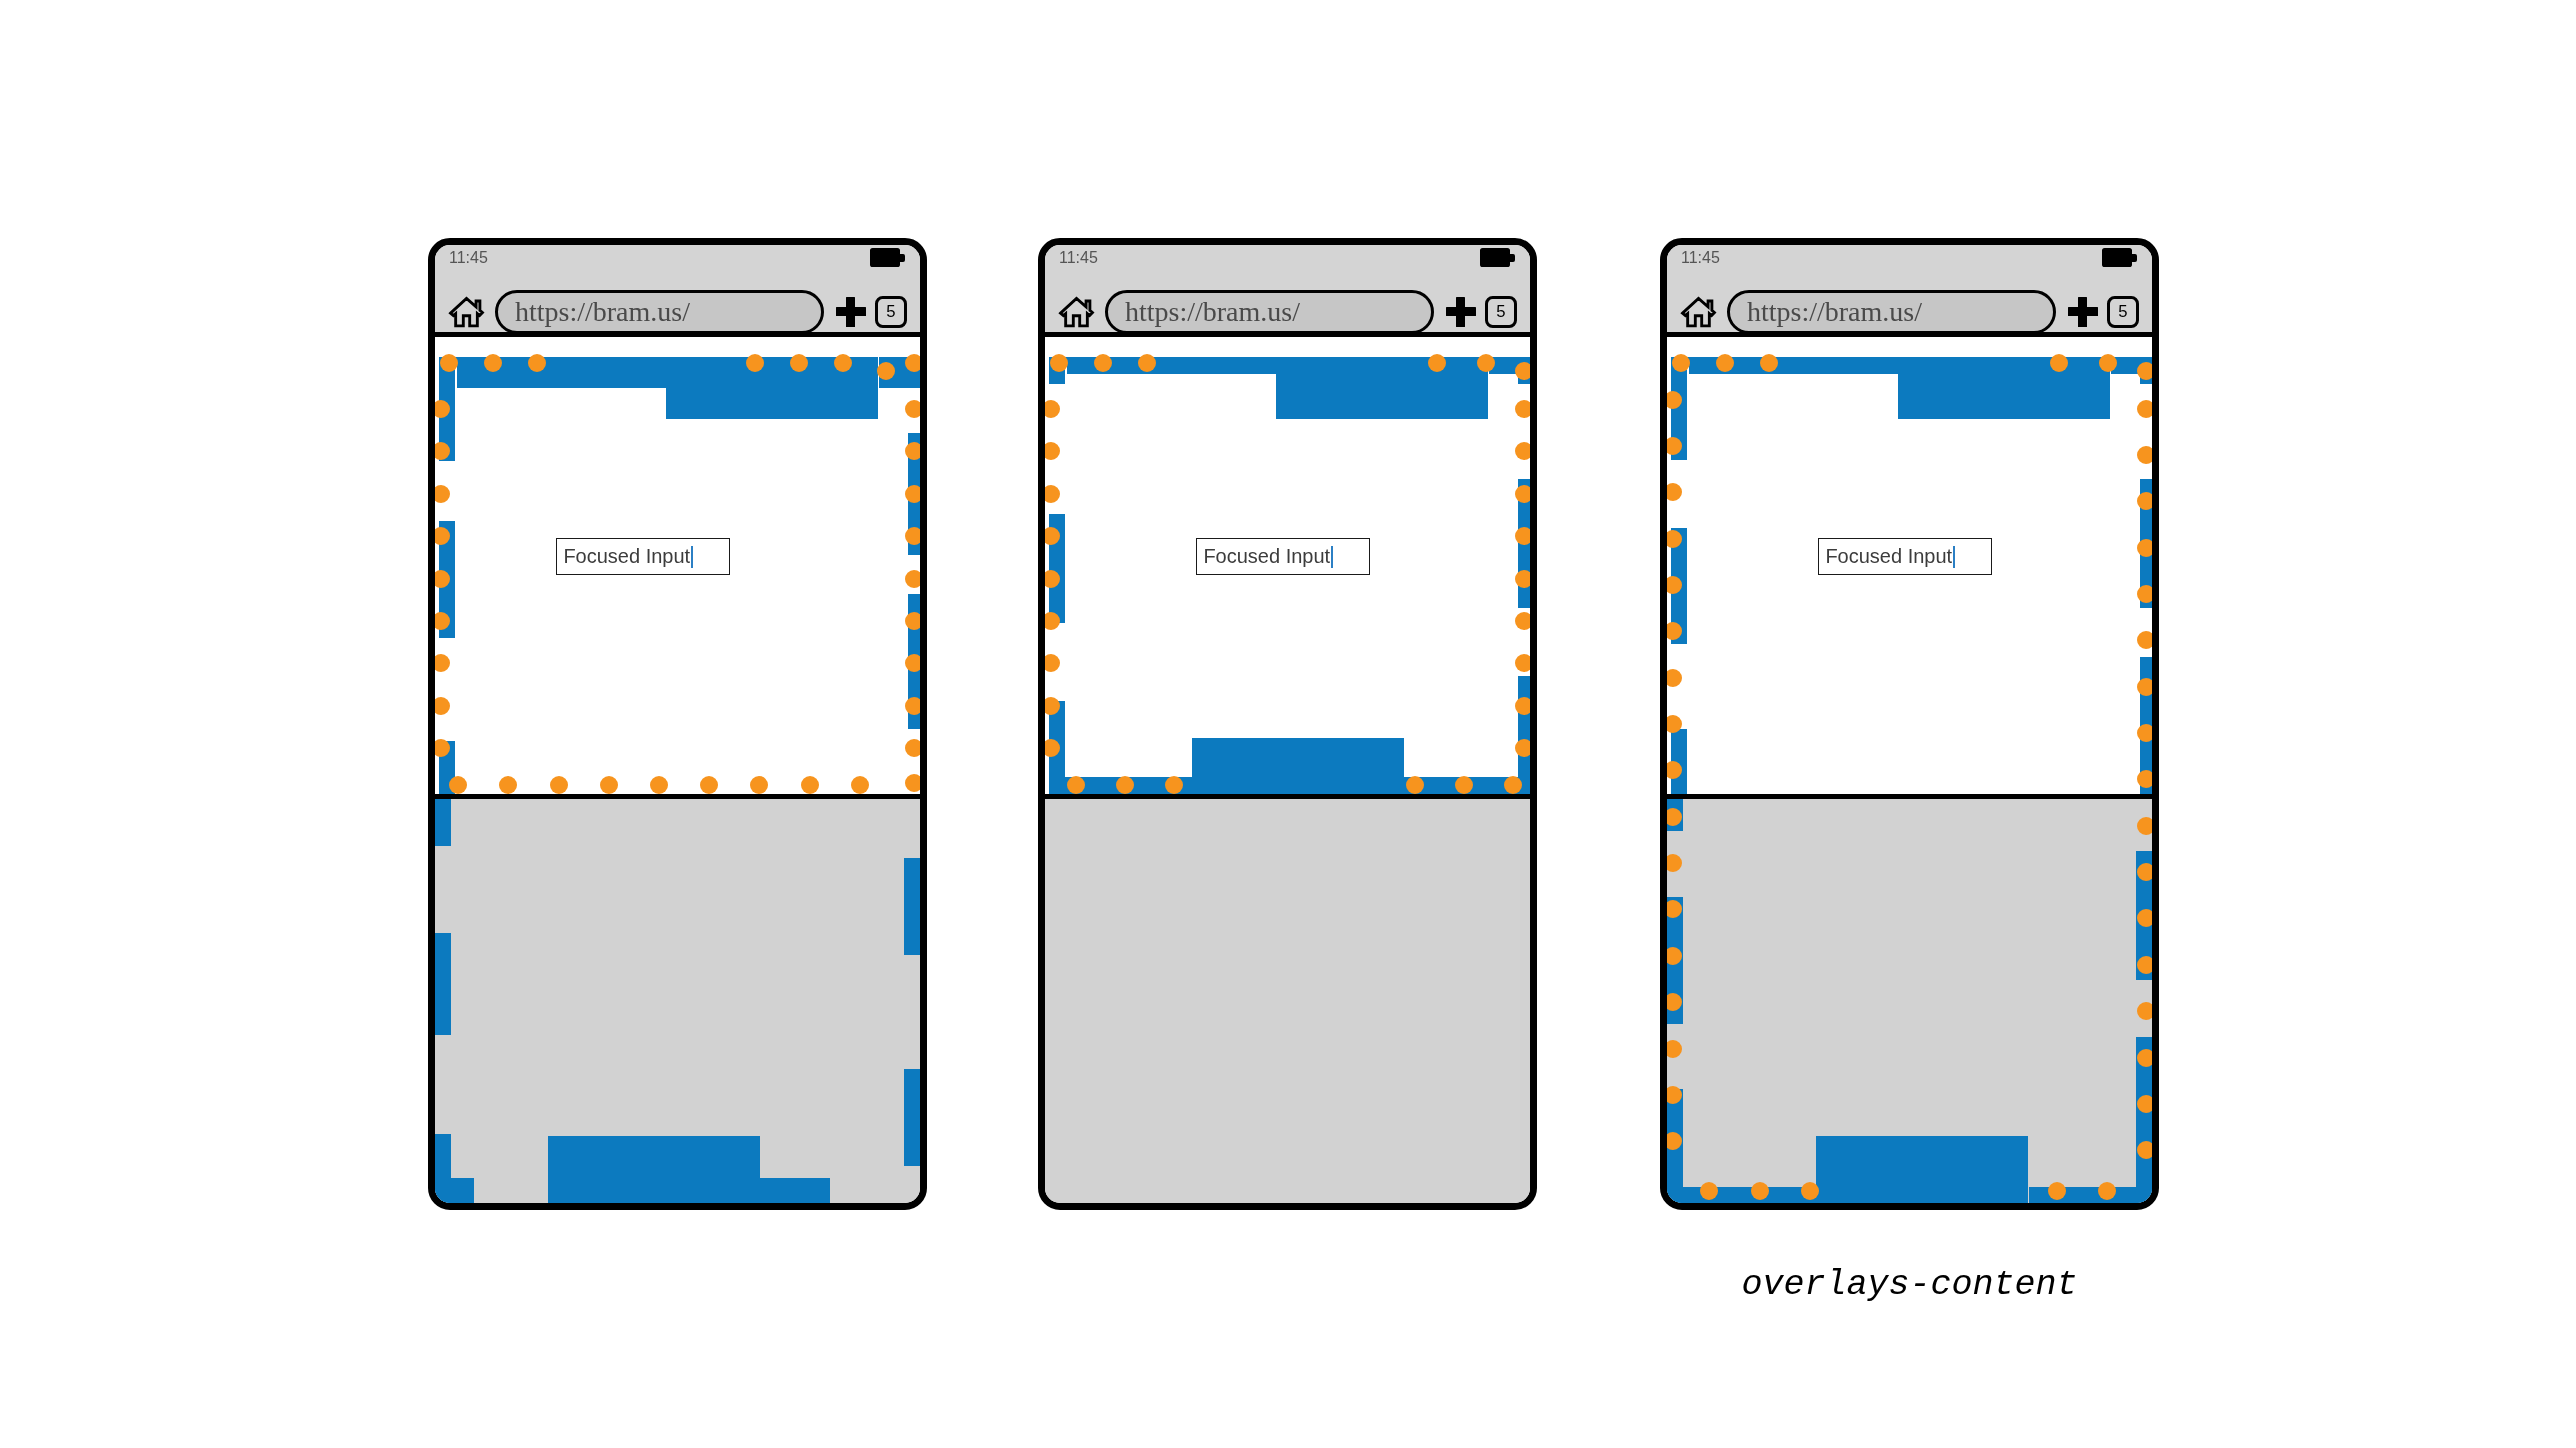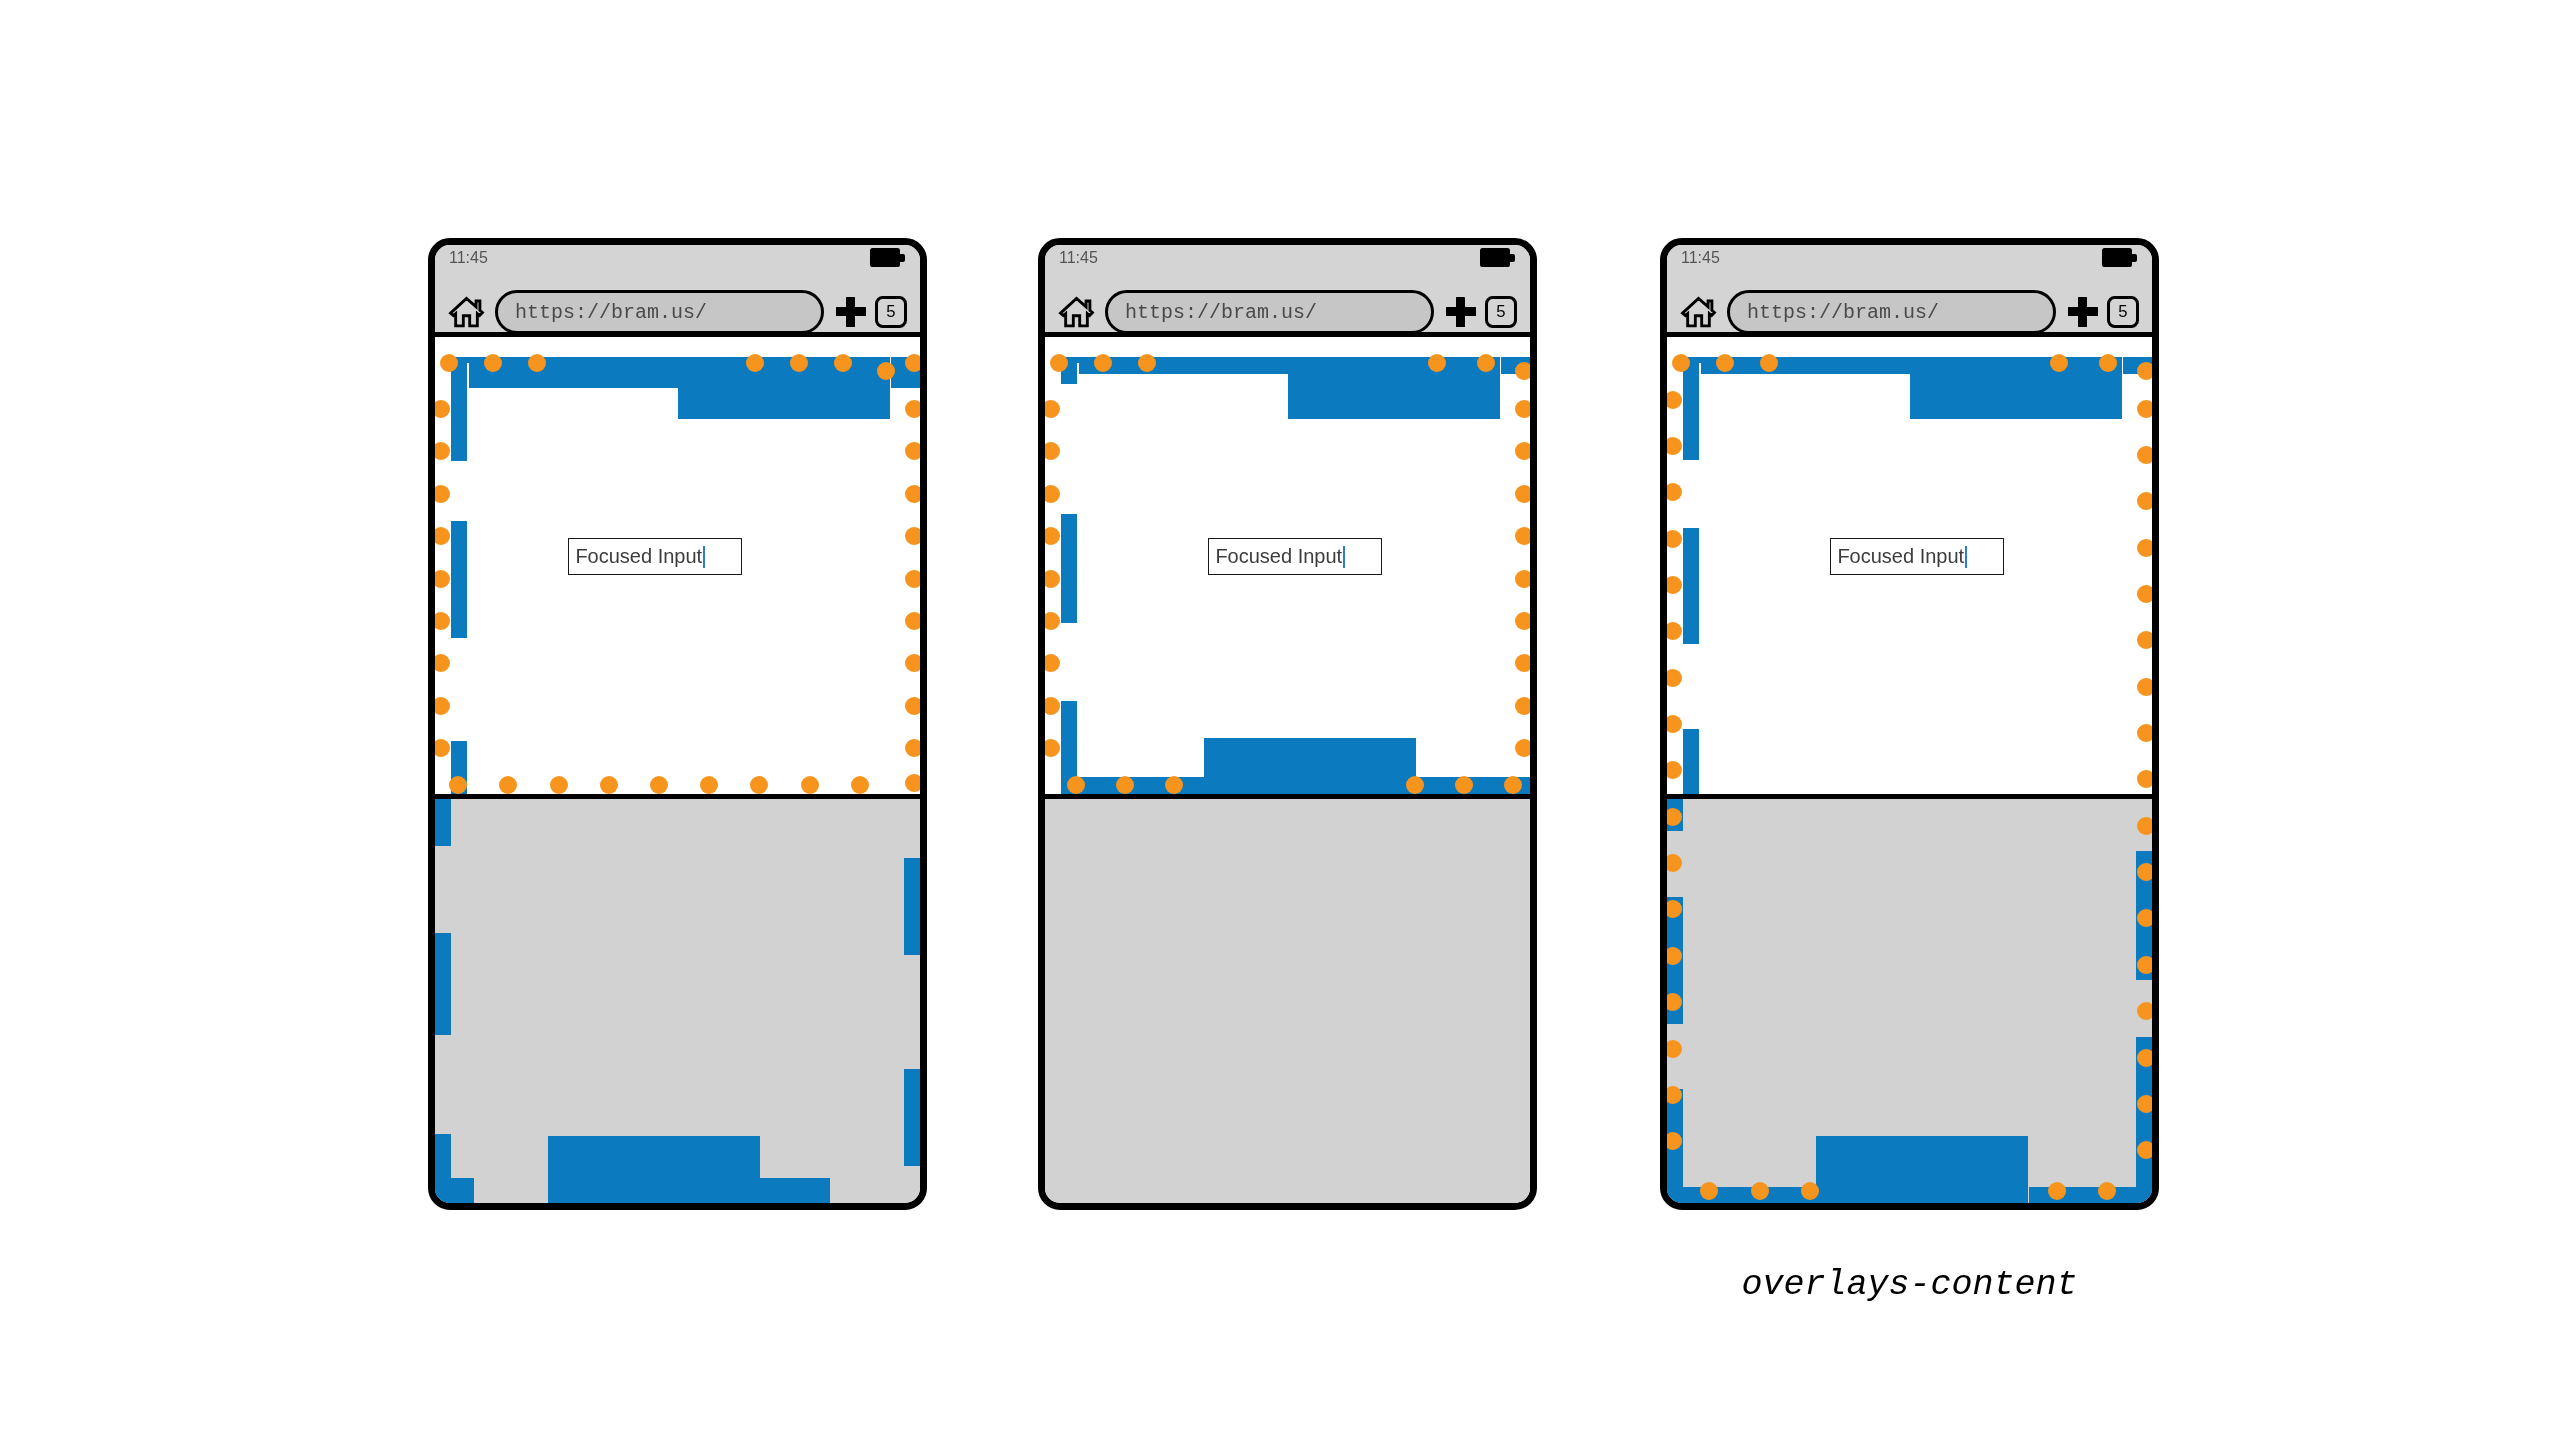--- a/index.html
+++ b/index.html
@@ -125,23 +125,23 @@
     background: #c6c6c6;
     border: 3.2px solid #000000;
     border-radius: 22px;
     display: flex;
     align-items: center;
     padding: 0 16.7px;
     box-sizing: border-box;
     min-width: 0;
   }
   .omnibox .url {
-    font-size: 20px;
+    font-size: 28px;
     color: #4a4a4a;
-    font-family: Liberation Mono, monospace;
+    font-family: Liberation Serif, serif;
     white-space: nowrap;
     overflow: hidden;
   }
   .plus-icon {
     flex: 0 0 auto;
     width: 30px;
     height: 30px;
     margin: 0 9px 0 11.6px;
     position: relative;
   }
@@ -165,21 +165,21 @@
     justify-content: center;
     box-sizing: border-box;
     font-size: 16.7px;
     color: #000000;
     font-family: "Liberation Sans", sans-serif;
   }
 
   
   .viewport {
     position: absolute;
-    left: 16px;
+    left: 4px;
     width: 100%;
     background: #ffffff;
     overflow: hidden;
   }
   
   .keyboard {
     position: absolute;
     left: 0;
     width: 100%;
     background: #d2d2d2;

